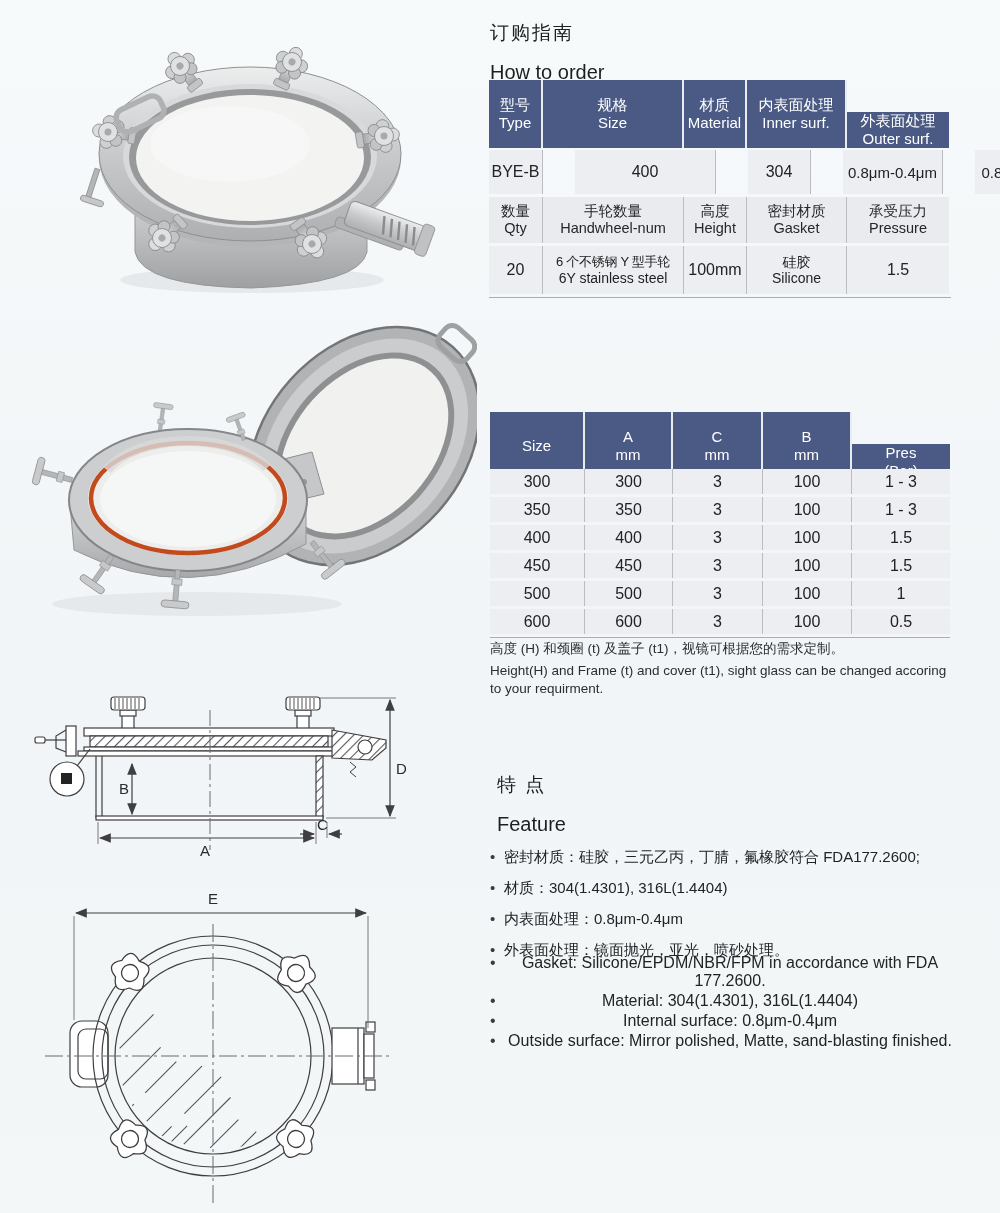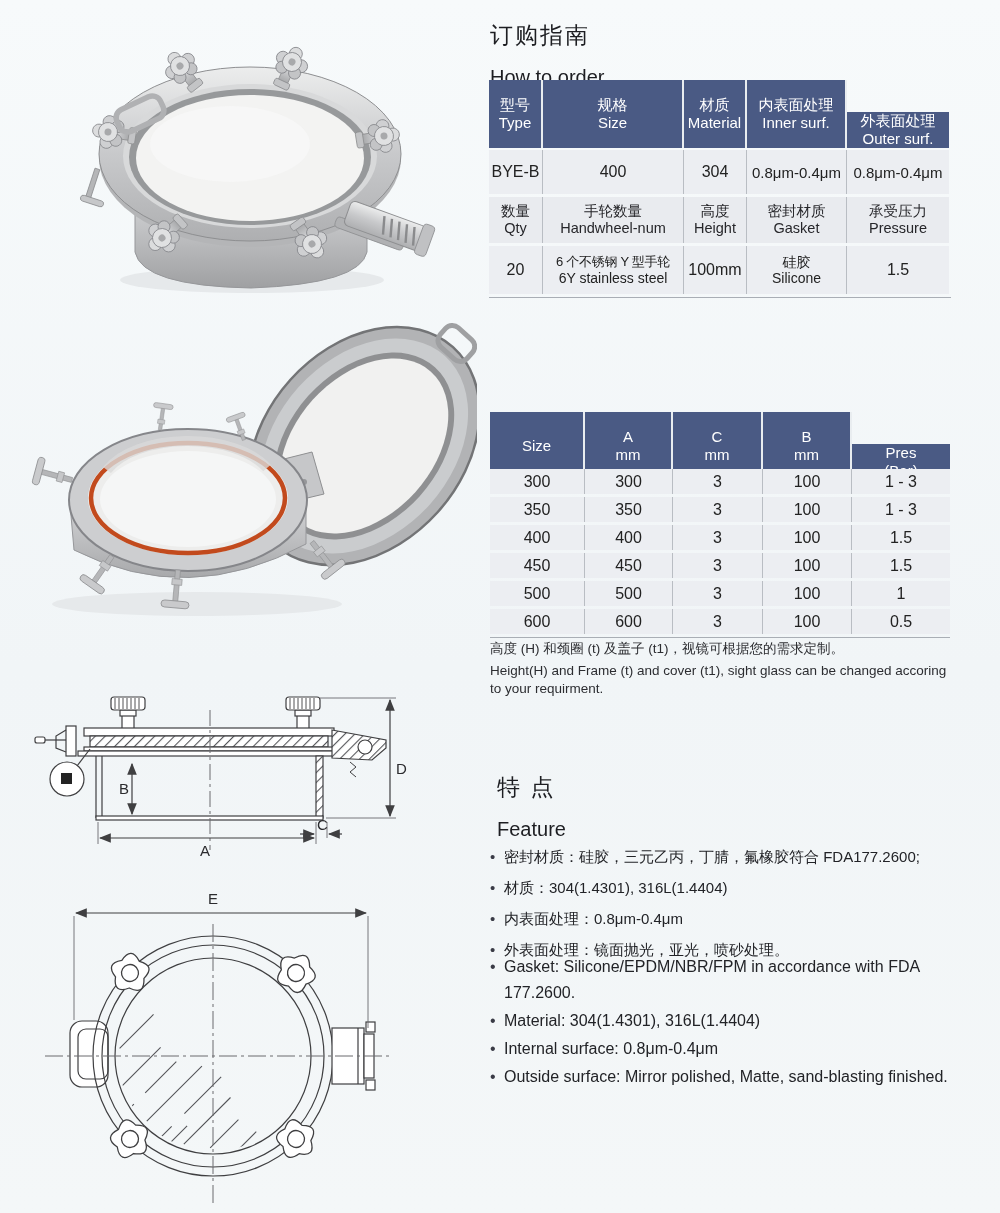--- a/index.html
+++ b/index.html
@@ -9,21 +9,21 @@
     width: 1000px; height: 1213px;
     margin: 0 auto;
     background: linear-gradient(180deg,#f7fafb 0%, #f1f5f7 55%, #f4f7f8 100%);
     font-family: "Liberation Sans", sans-serif;
     color: #222327;
     overflow: hidden;
   }
   .abs { position: absolute; }
 
   
-  .sec-title .cn { display:block; font-size:23px; letter-spacing:2px; color:#1d1e22; }
+  .sec-title .cn { display:block; font-size:19px; letter-spacing:2px; color:#1d1e22; }
   .sec-title .en { display:block; font-size:20px; color:#1d1e22; margin-top:15px; }
 
   
   .tblwrap { border-bottom: 1px solid #a9aeb5; padding-bottom: 3px; }
   .row5 { display: grid; }
   .ot .row5 { grid-template-columns: 54px 141px 63px 100px 102px; }
   .tt .row5 { grid-template-columns: 95px 88px 90px 89px 98px; }
   .row5 + .row5 { margin-top: 3px; }
   .th {
     background:#4a5a84; color:#fff; display:flex; flex-direction:column;
@@ -40,36 +40,36 @@
   .td {
     background:#eceef2; color:#222; display:flex; flex-direction:column;
     align-items:center; justify-content:center; text-align:center;
     font-size:16px; border-right:1px solid #b9bdc3;
   }
   .td:last-child { border-right:none; }
   .td .sm { font-size:13px; line-height:16px; letter-spacing:-0.3px; }
   .td .sm2 { font-size:14px; line-height:16px; }
   .val15 { font-size:15px !important; }
   .ot .h  { height:67px; }
-  .ot .r1 { height:44px; }
+  .ot .r1 { height:44px;gap:32px; }
   .ot .h2 { height:46px; }
   .ot .r2 { height:48px; }
   .tt .h  { height:54px; }
   .tt .r  { height:25px; }
 
   
   .note .cn { font-size:13.5px; color:#2c2d31; margin-bottom:4px; display:block; }
   .note .en { font-size:13.5px; color:#2c2d31; line-height:18px; display:block; }
 
   
   .blist { list-style:none; }
   .blist li { position:relative; padding-left:16px; }
   .blist li::before { content:"•"; position:absolute; left:2px; top:0; color:#3a3b46; }
   .blist.cn li { font-size:15px; line-height:20px; margin-bottom:11px; }
-  .blist.en li { font-size:16px; line-height:26px; margin-bottom:2px; }
+  .blist.en li { font-size:16px; line-height:18px; margin-bottom:2px;text-align:center; }
 
   svg text { font-family:"Liberation Sans", sans-serif; }
 </style>
 </head>
 <body>
 
 <div class="page">
 
   <svg class="abs" style="left:30px; top:16px;" width="420" height="284" viewBox="0 0 420 284">
     <defs>

